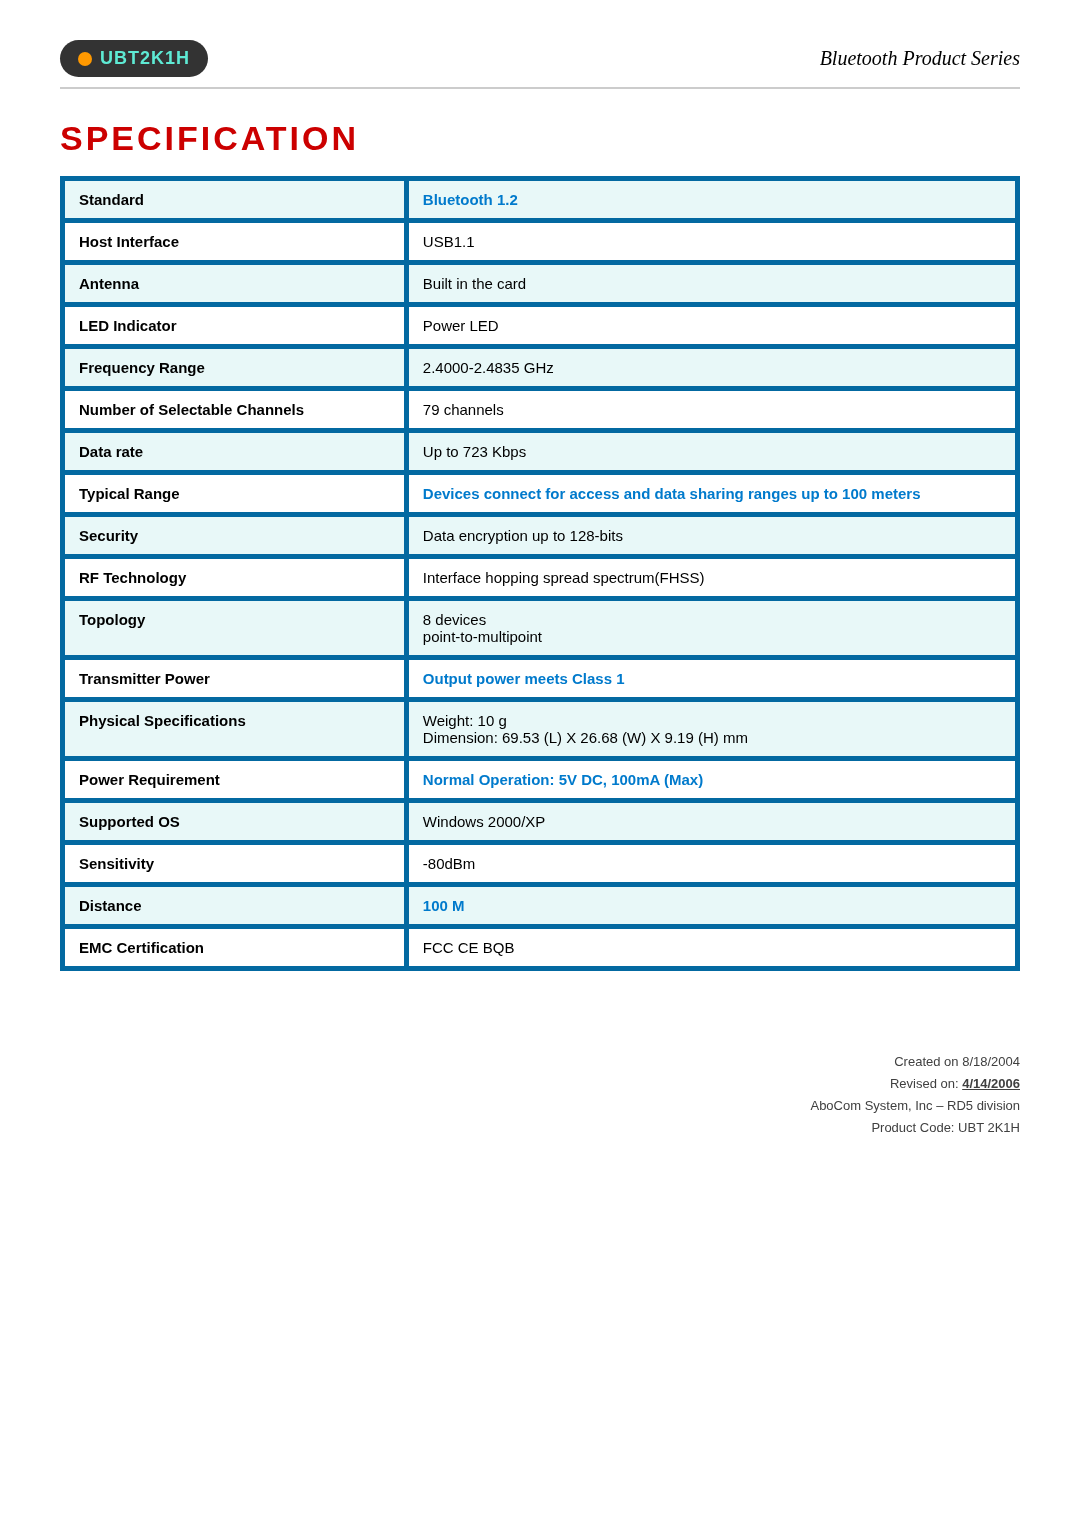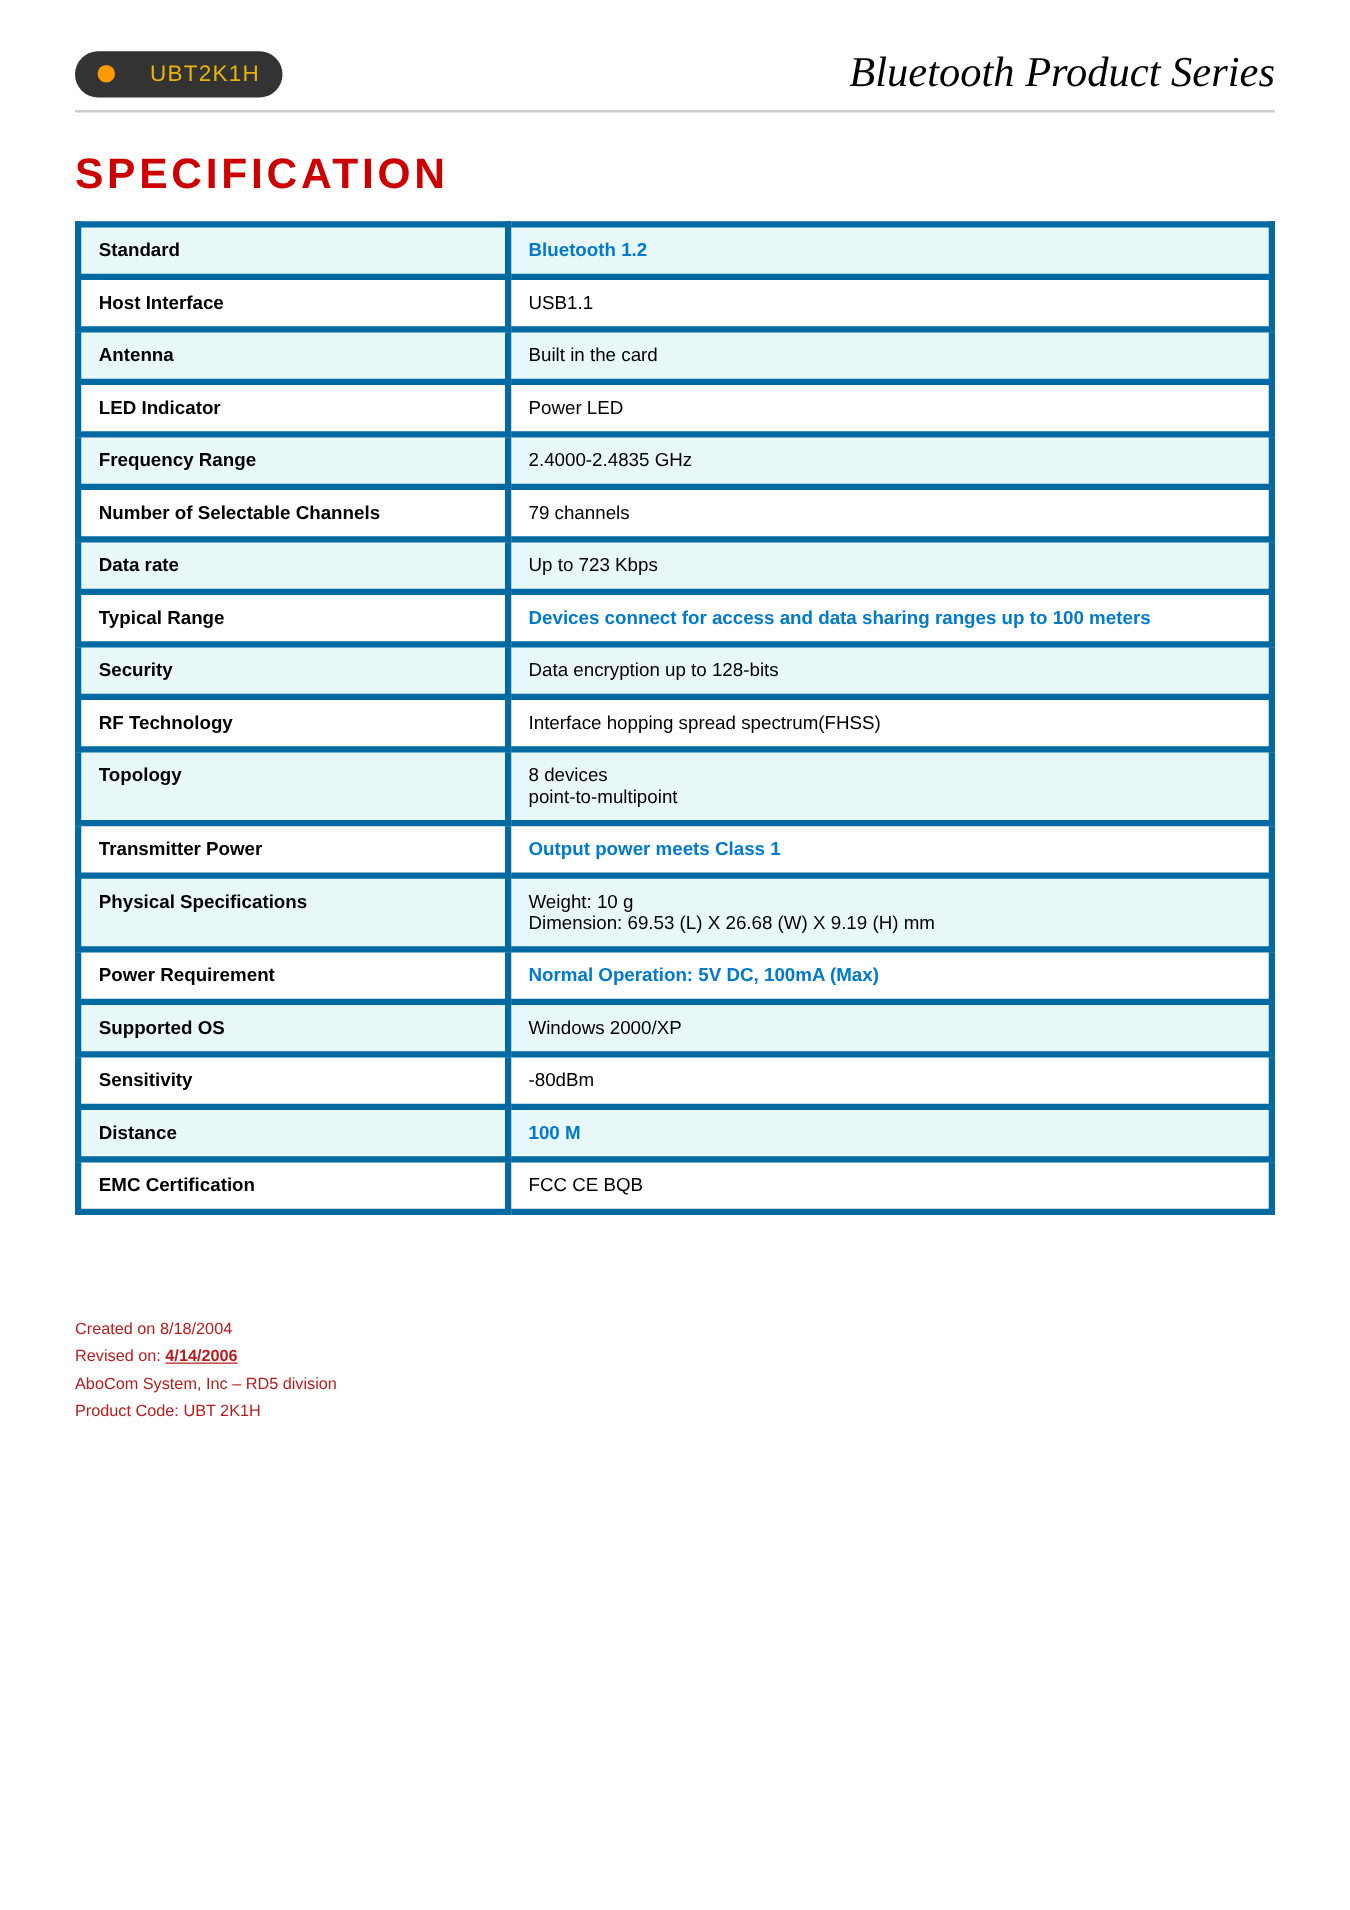--- a/index.html
+++ b/index.html
@@ -27,29 +27,28 @@
       align-items: center;
       gap: 8px;
     }
     .logo-dot {
       width: 14px;
       height: 14px;
       background: #f90;
       border-radius: 50%;
     }
     .logo-text {
-      color: #eab308;
-      font-weight: normal;
+      color: #5eead4;
+      font-weight: bold;
       font-size: 18px;
       letter-spacing: 1px;
-      margin-left: 20px;
     }
     .brand-title {
       font-family: Georgia, serif;
-      font-size: 34px;
+      font-size: 20px;
       color: #000;
       font-style: italic;
       text-align: right;
     }
     .spec-title {
       color: #c00;
       font-size: 34px;
       font-weight: bold;
       letter-spacing: 3px;
       margin-bottom: 18px;
@@ -75,23 +74,23 @@
     }
     tr:nth-child(even) td {
       background: #fff;
     }
     .highlight {
       color: #007acc;
       font-weight: bold;
     }
     .footer {
       margin-top: 80px;
-      text-align: left;
+      text-align: right;
       font-size: 13px;
-      color: #b91c1c;
+      color: #404040;
       line-height: 1.7;
     }
   </style>
 </head>
 <body>
 
 <div class="header">
   <div class="logo">
     <div class="logo-dot"></div>
     <span class="logo-text">UBT2K1H</span>

